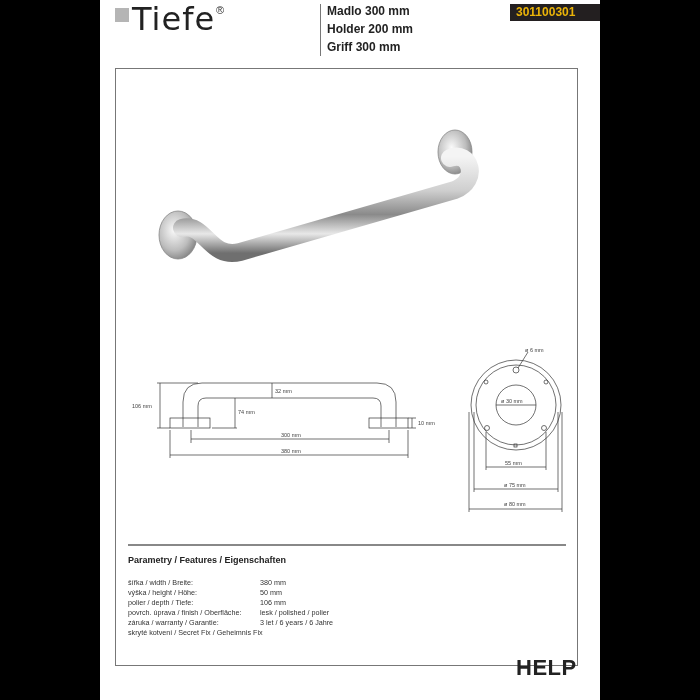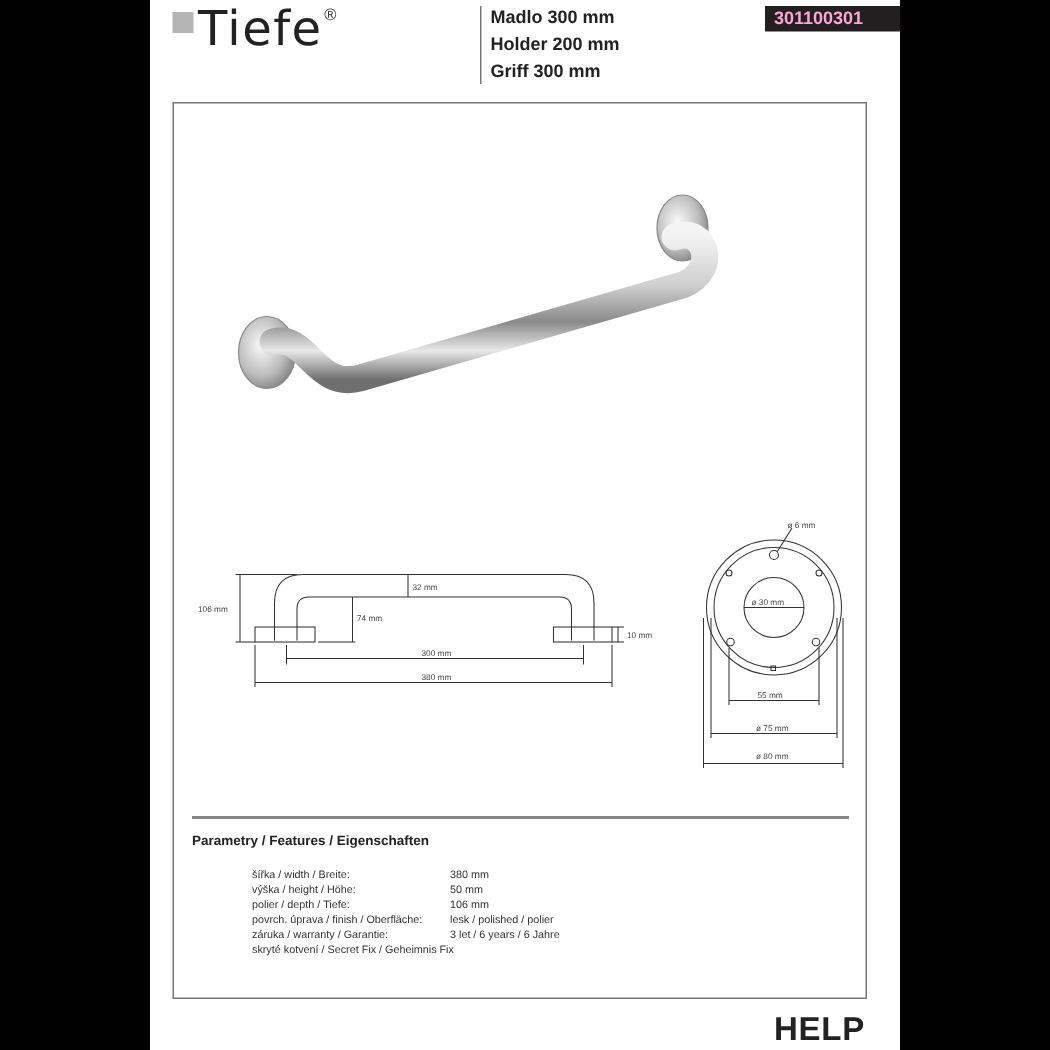--- a/index.html
+++ b/index.html
@@ -4,28 +4,28 @@
 <style>
   html,body{margin:0;padding:0;background:#000;}
   body{width:700px;height:700px;position:relative;overflow:hidden;font-family:"Liberation Sans",sans-serif;}
   .page{position:absolute;left:100px;top:0;width:500px;height:700px;background:#fff;}
   .logo{position:absolute;left:115px;top:2px;height:34px;display:flex;align-items:flex-start;}
   .logo .sq{width:14px;height:14px;background:#b5b5b5;margin-top:6px;margin-right:3px;}
   .logo .txt{font-size:32px;letter-spacing:1px;color:#222;line-height:34px;font-family:"DejaVu Sans",sans-serif;font-weight:normal;}
   .logo .reg{font-size:11px;color:#333;margin-left:1px;margin-top:2px;}
   .vsep{position:absolute;left:320px;top:4px;width:1px;height:52px;background:#777;}
   .titles{position:absolute;left:327px;top:2px;font-weight:bold;font-size:12px;line-height:18px;color:#222;}
-  .code{position:absolute;left:510px;top:4px;width:90px;height:17px;background:#231f20;color:#f9a8d4;font-weight:bold;font-size:12px;line-height:17px;padding-left:6px;box-sizing:border-box;}
+  .code{position:absolute;left:510px;top:4px;width:90px;height:17px;background:#231f20;color:#eab308;font-weight:bold;font-size:12px;line-height:17px;padding-left:6px;box-sizing:border-box;}
   .box{position:absolute;left:115px;top:68px;width:463px;height:598px;border:1.5px solid #777;box-sizing:border-box;}
   .hr{position:absolute;left:128px;top:544px;width:438px;height:1.5px;background:#888;}
   .feat-title{position:absolute;left:128px;top:555px;font-weight:bold;font-size:9px;color:#222;}
   .feat{position:absolute;left:128px;top:578px;font-size:7.2px;line-height:9.9px;color:#333;}
-  .feat .row{display:flex;margin-left:40px;}
+  .feat .row{display:flex;}
   .feat .lab{width:132px;white-space:nowrap;}
-  .help{position:absolute;left:516px;top:674px;font-weight:bold;font-size:22px;color:#222;letter-spacing:0.5px;line-height:24px;}
+  .help{position:absolute;left:516px;top:656px;font-weight:bold;font-size:22px;color:#222;letter-spacing:0.5px;line-height:24px;}
   .dim{font-size:5.5px;fill:#444;font-family:"Liberation Sans",sans-serif;}
 </style>
 </head>
 <body>
 
 <div class="page"></div>
 
 <div class="logo">
   <div class="sq"></div>
   <span class="txt">Tiefe</span>

